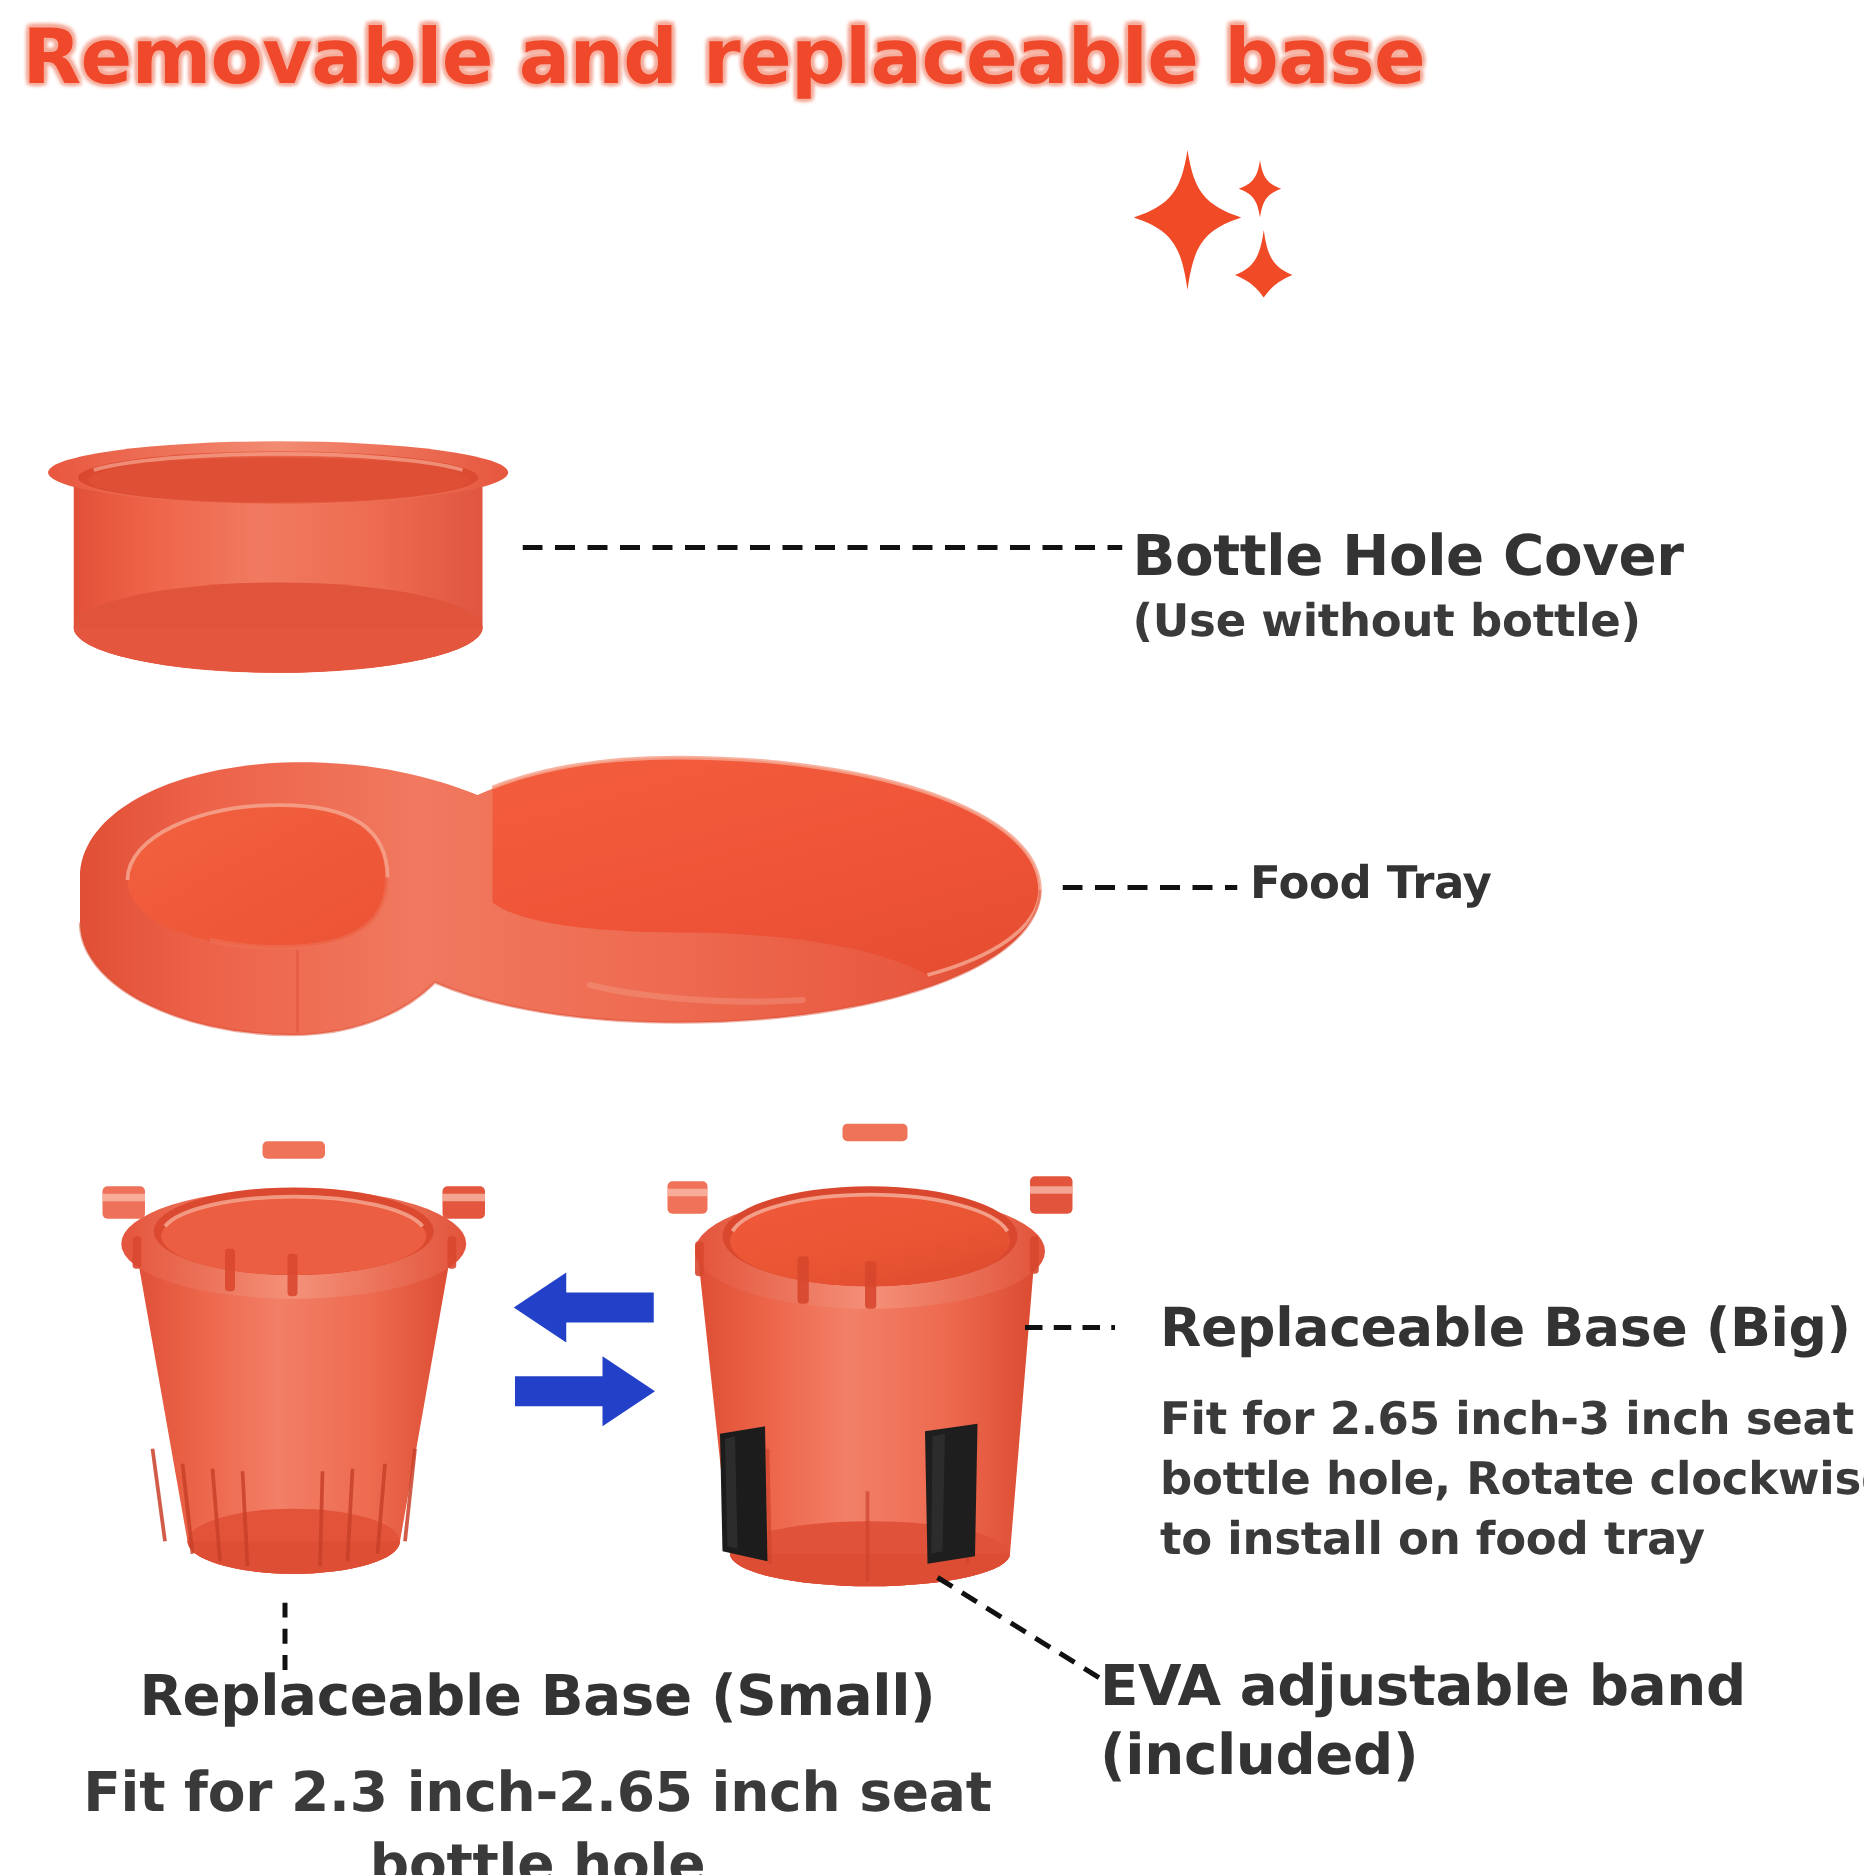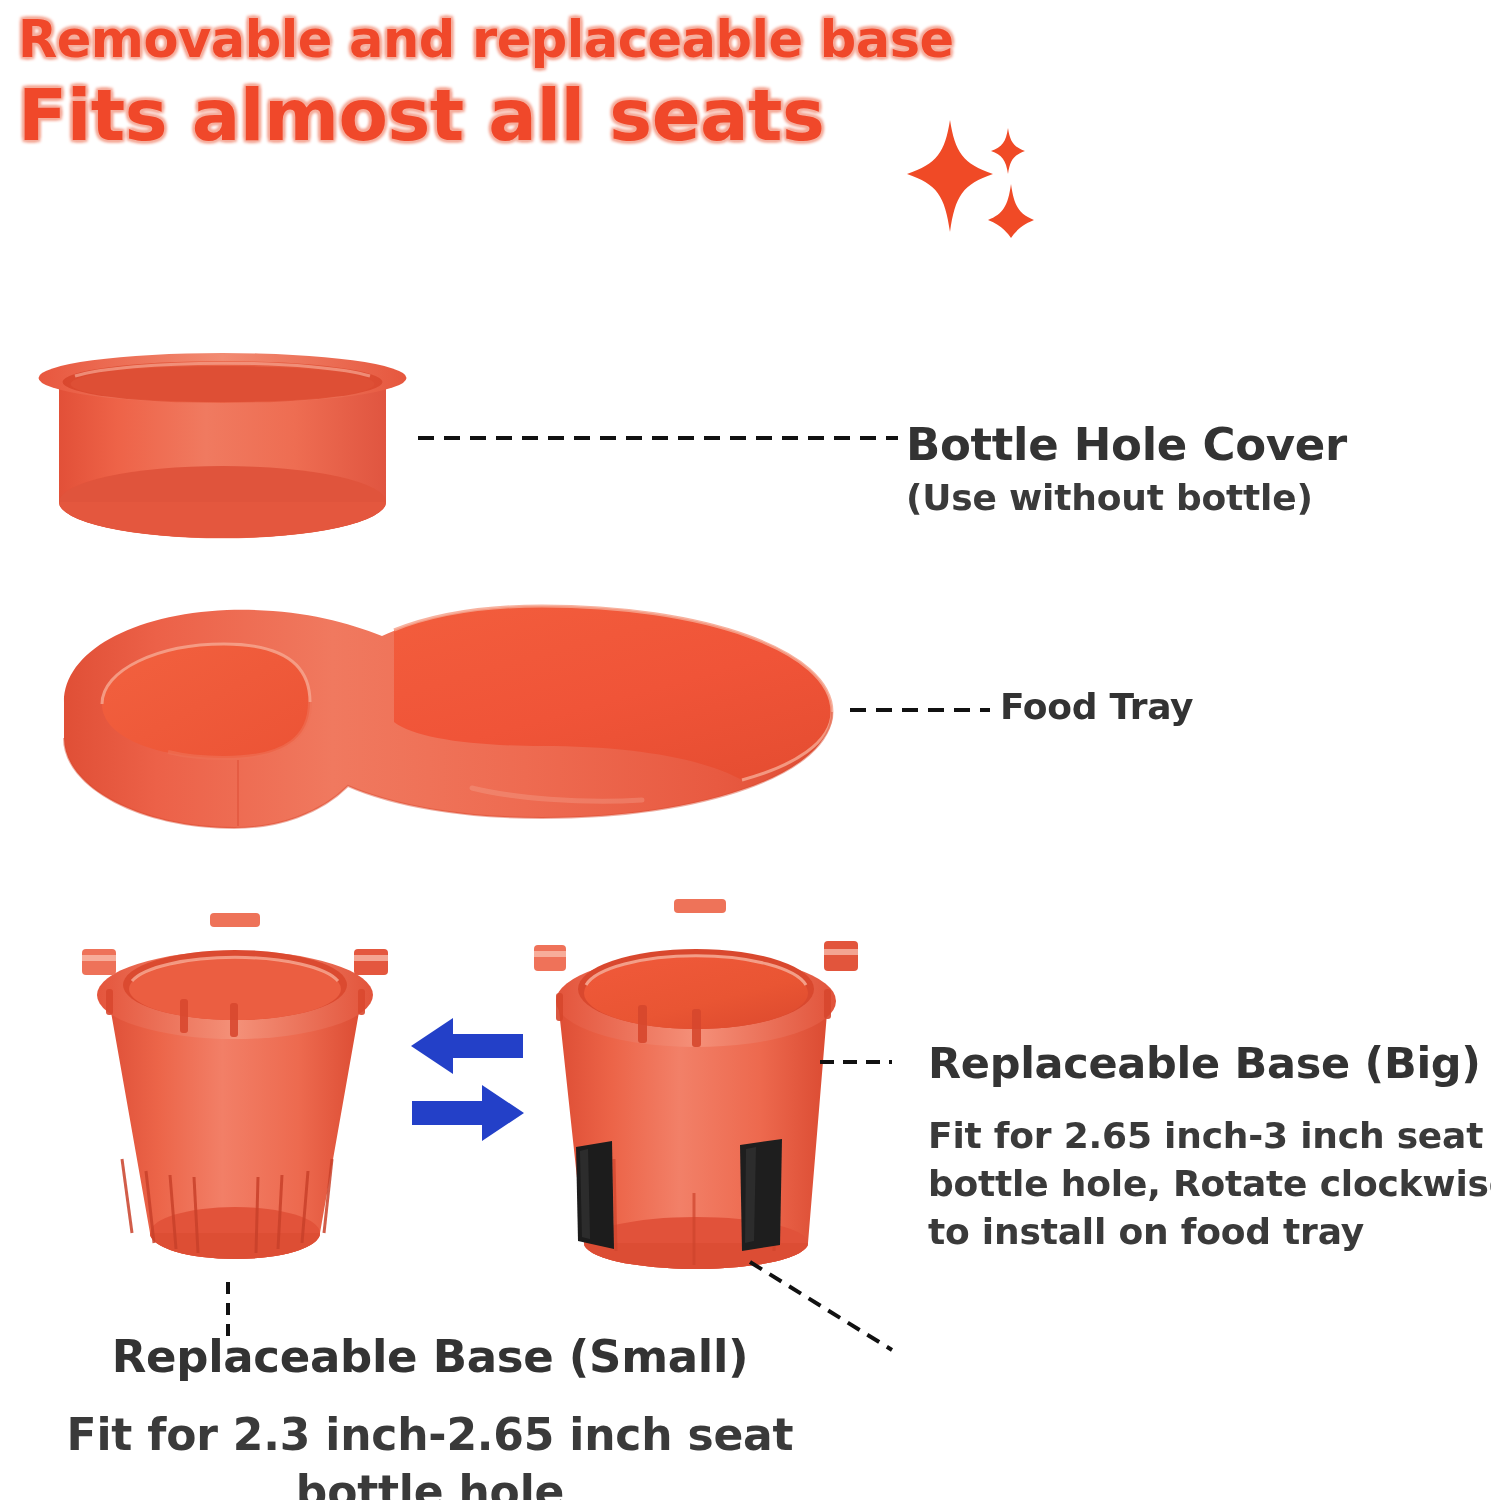--- a/index.html
+++ b/index.html
@@ -22,21 +22,21 @@
   
   .headline {
     position: absolute;
     left: 18px;
     top: 8px;
     width: 1460px;
   }
   .headline-line {
     font-family: "DejaVu Sans", sans-serif;
     font-weight: 700;
-    font-size: 51px;
+    font-size: 61px;
     line-height: 1.24;
     letter-spacing: -0.5px;
     color: #F0482A;
     white-space: nowrap;
     -webkit-text-stroke: 8px #ffffff;
     paint-order: stroke fill;
     text-shadow:
        0  0 2px #F6B3A4,
        0  0 5px #F6B3A4,
        2px 2px 3px #F4A694,
@@ -107,21 +107,20 @@
   #lbl-eva { position: absolute; left: 880px; top: 1322px; width: 600px; }
   #lbl-eva .label-title { font-size: 45px; line-height: 1.22; white-space: normal; }
 </style>
 </head>
 <body>
 
 <div id="page">
 
   <div class="headline">
     <div class="headline-line l1">Removable and replaceable base</div>
-    <div class="headline-line l2">Fits almost all seats</div>
   </div>
 
   <svg class="sparkles" viewBox="0 0 130 130">
     <path d="M45 8 C50 40 58 52 88 62 C58 72 50 84 45 120 C40 84 32 72 2 62 C32 52 40 40 45 8 Z" fill="#F04A26"></path>
     <path d="M103 16 C105 30 109 35 120 39 C109 43 105 48 103 62 C101 48 97 43 86 39 C97 35 101 30 103 16 Z" fill="#F04A26"></path>
     <path d="M106 72 C109 94 114 102 129 108 C114 114 109 122 106 126 C103 122 98 114 83 108 C98 102 103 94 106 72 Z" fill="#F04A26"></path>
   </svg>
 
   <svg class="art" id="bottle-cover" viewBox="0 0 375 205">
     <defs>
@@ -383,14 +382,17 @@
   <div id="lbl-big">
     <div class="label-title">Replaceable Base (Big)</div>
     <div class="label-sub">Fit for 2.65 inch-3 inch seat bottle hole, Rotate clockwise to install on food tray</div>
   </div>
 
   <div id="lbl-small">
     <div class="label-title">Replaceable Base (Small)</div>
     <div class="label-sub">Fit for 2.3 inch-2.65 inch seat bottle hole</div>
   </div>
 
+  <div id="lbl-eva">
+    <div class="label-title">EVA adjustable band (included)</div>
+  </div>
 
 </div>
 
 </body></html>

